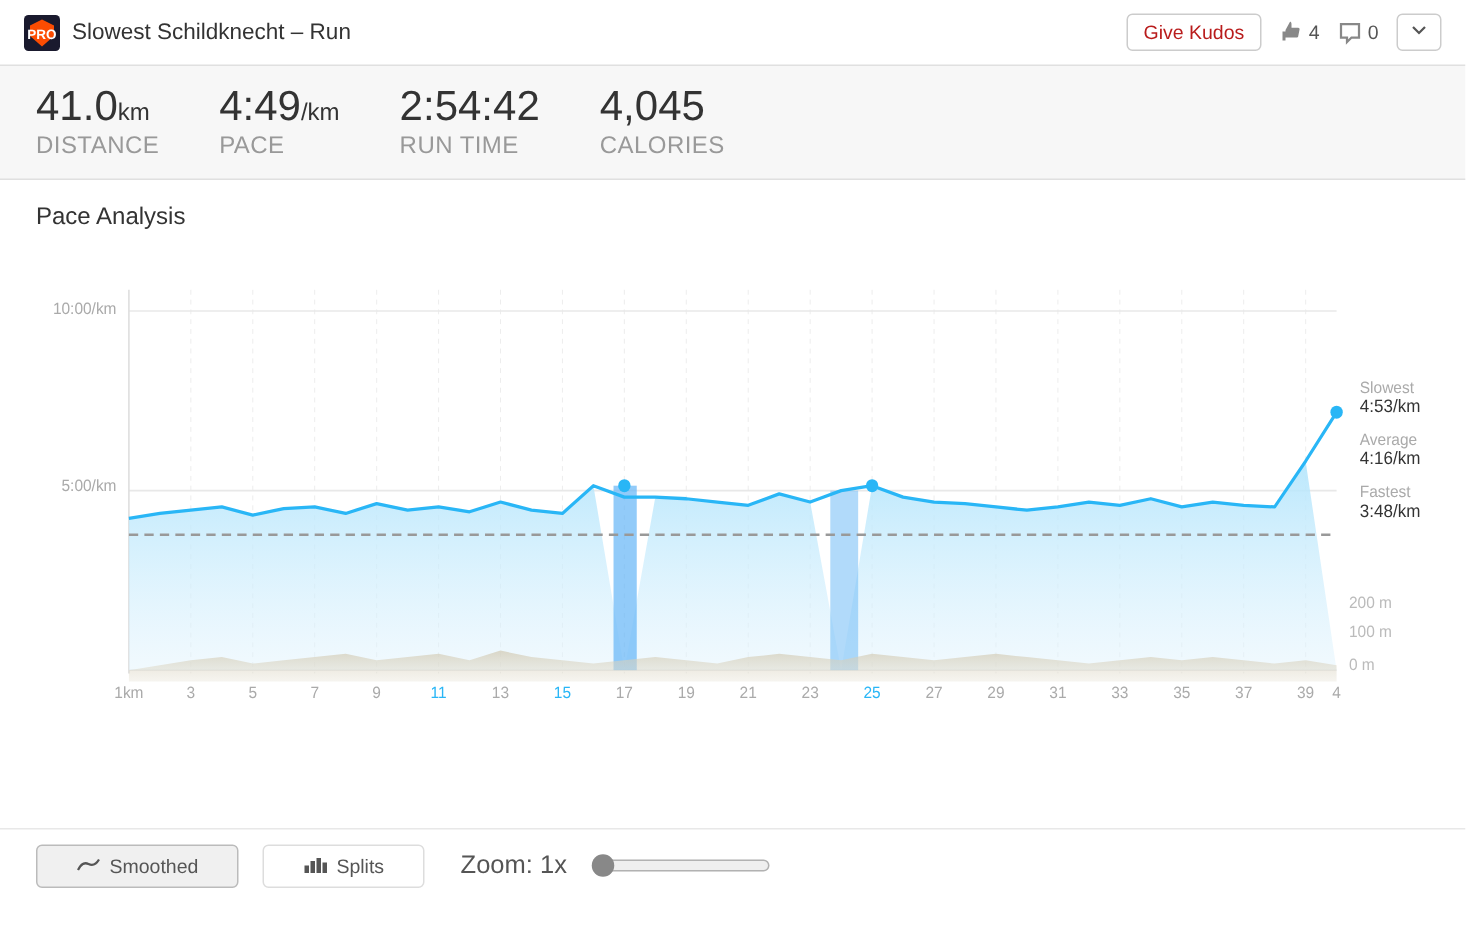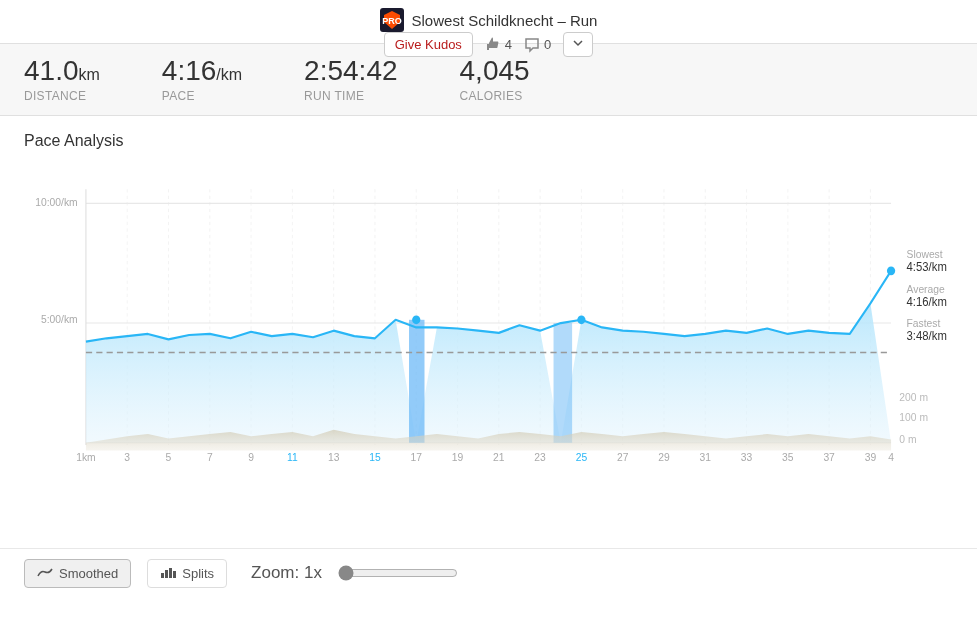--- a/index.html
+++ b/index.html
@@ -7,21 +7,20 @@
 
     
     .header {
       display: flex;
       align-items: center;
       justify-content: space-between;
       padding: 8px 16px;
       background: #fff;
       border-bottom: 1px solid #e0e0e0;
       height: 44px;
-      flex-direction: column;
     }
     .header-left {
       display: flex;
       align-items: center;
       gap: 8px;
       font-size: 15px;
       font-weight: 500;
       color: #333;
     }
     .shield-icon {
@@ -64,35 +63,35 @@
       cursor: pointer;
       color: #555;
     }
 
     
     .stats-bar {
       background: #f7f7f7;
       border-bottom: 1px solid #e0e0e0;
       padding: 12px 24px;
       display: flex;
-      gap: 62px;
+      gap: 40px;
       align-items: flex-start;
     }
     .stat-item {}
     .stat-value {
       font-size: 28px;
       font-weight: 300;
       color: #333;
       line-height: 1.1;
     }
     .stat-value .unit {
       font-size: 16px;
     }
     .stat-label {
-      font-size: 12px;
+      font-size: 16px;
       color: #999;
       margin-top: 2px;
       text-transform: uppercase;
       letter-spacing: 0.3px;
     }
 
     
     .main-content {
       padding: 16px 24px;
     }
@@ -120,21 +119,21 @@
       align-items: center;
       gap: 16px;
       padding: 10px 24px;
       border-top: 1px solid #e8e8e8;
       background: #fff;
     }
     .toggle-btn {
       display: flex;
       align-items: center;
       gap: 6px;
-      padding: 6px 12px;
+      padding: 6px 26px;
       border: 1px solid #ddd;
       border-radius: 4px;
       background: #fff;
       cursor: pointer;
       font-size: 13px;
       color: #555;
     }
     .toggle-btn.active {
       background: #f0f0f0;
       border-color: #bbb;
@@ -185,21 +184,21 @@
 
 <div class="stats-bar">
   <div class="stat-item">
     <div class="stat-value">
       <span>41.0</span><span class="unit">km</span>
     </div>
     <div class="stat-label">Distance</div>
   </div>
   <div class="stat-item">
     <div class="stat-value">
-      <span>4:16</span><span class="unit">/km</span>
+      <span>4:49</span><span class="unit">/km</span>
     </div>
     <div class="stat-label">Pace</div>
   </div>
   <div class="stat-item">
     <div class="stat-value">
       <span>2:54:42</span>
     </div>
     <div class="stat-label">Run Time</div>
   </div>
   <div class="stat-item">

